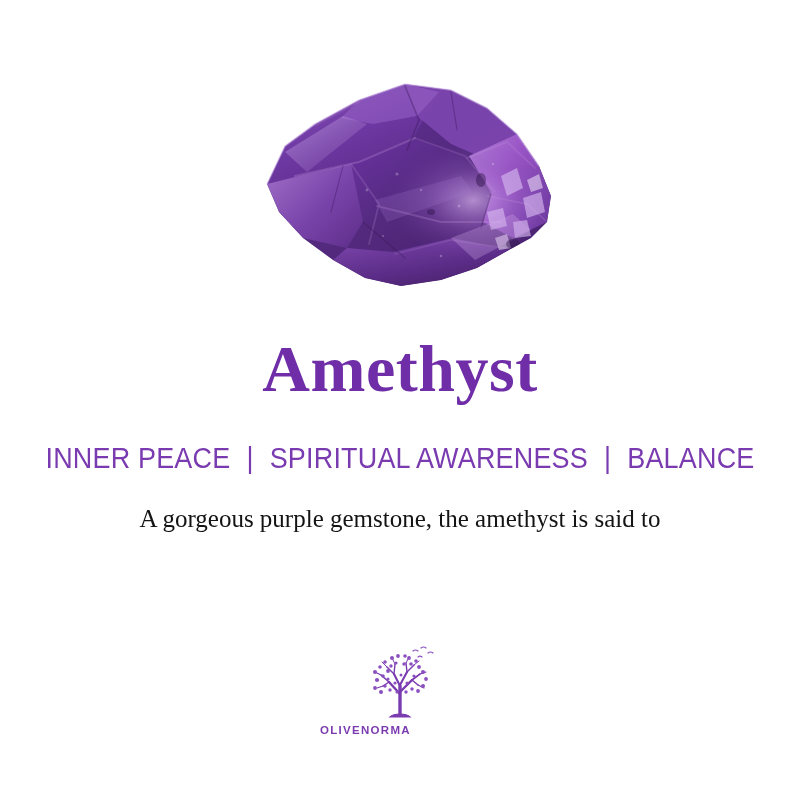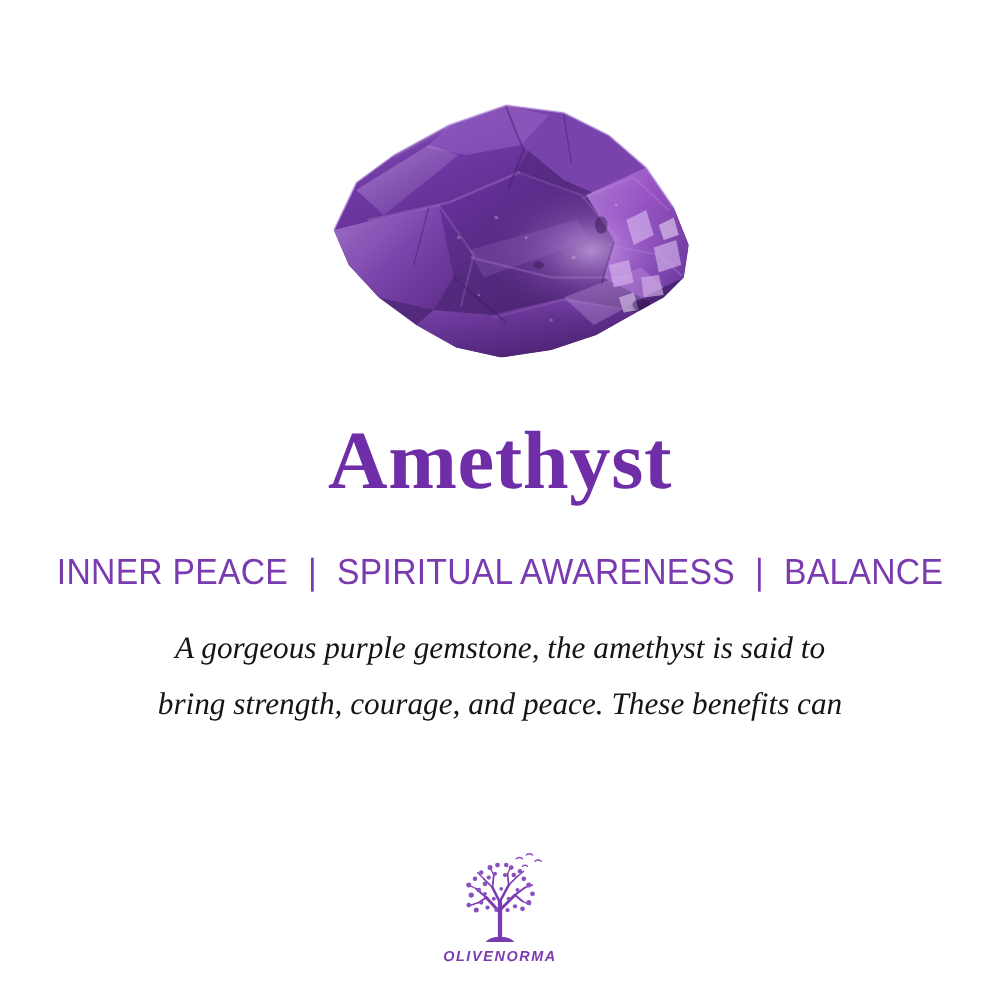--- a/index.html
+++ b/index.html
@@ -90,31 +90,30 @@
     top: 496px;
     transform: translateX(-50%);
     width: 720px;
     text-align: center;
     font-family: "Liberation Serif", "DejaVu Serif", serif;
     font-size: 25px;
     line-height: 45px;
     font-weight: 400;
     color: #141414;
   }
-  .desc .line { display: block; white-space: nowrap; font-style: italic; }
+  .desc .line { display: block; white-space: nowrap; }
 
   
   .logo {
     position: absolute;
     left: 50%;
-    top: 678px;
+    top: 642px;
     transform: translateX(-50%);
     width: 160px;
-    text-align: center;
-    font-style: italic;
+    text-align: left;
   }
   .logo-mark { display: block; margin: 0 auto; width: 78px; height: 80px; }
   .logo-word {
     display: block;
     margin-top: 2px;
     font-family: "Liberation Sans", "DejaVu Sans", sans-serif;
     font-size: 11.5px;
     font-weight: 700;
     letter-spacing: 1.3px;
     color: #7a3bb0;
@@ -249,21 +248,20 @@
   <div class="keywords">
     <span class="kw">INNER PEACE</span>
     <span class="sep">|</span>
     <span class="kw">SPIRITUAL AWARENESS</span>
     <span class="sep">|</span>
     <span class="kw">BALANCE</span>
   </div>
 
   <div class="desc">
     <span class="line">A gorgeous purple gemstone, the amethyst is said to</span>
-    <span class="line">bring strength, courage, and peace. These benefits can</span>
   </div>
 
   <div class="logo">
     <svg class="logo-mark" viewBox="0 0 78 80" xmlns="http://www.w3.org/2000/svg">
       <g fill="none" stroke="#7a3bb0" stroke-linecap="round">
 
         <path d="M39,72 L39,44" stroke-width="3.4"></path>
         <path d="M39,72 C34,72 31,73 29,75 L49,75 C47,73 44,72 39,72 Z" stroke-width="1.2" fill="#7a3bb0"></path>
 
         <path d="M39,52 L28,40" stroke-width="2.4"></path>

